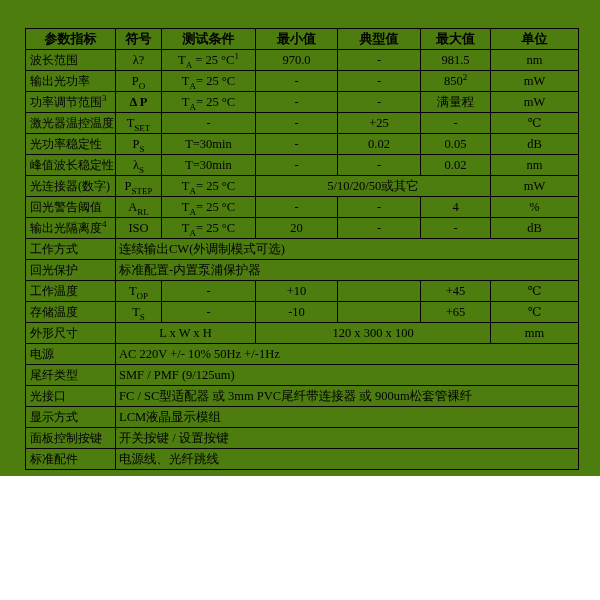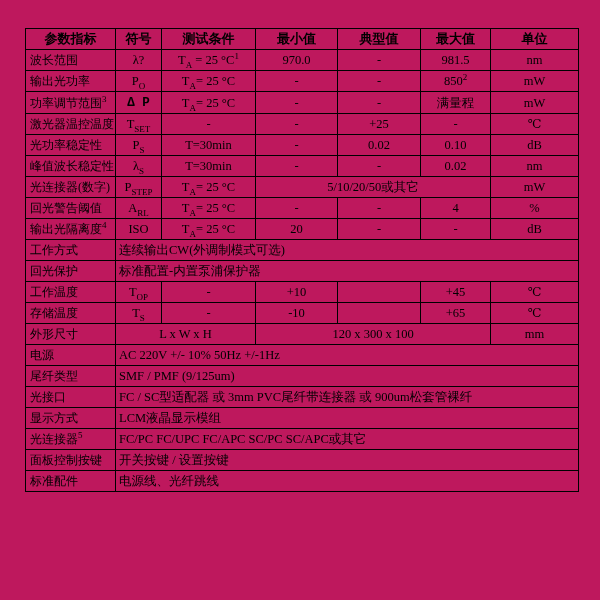--- a/index.html
+++ b/index.html
@@ -1,39 +1,39 @@
 <!DOCTYPE html>
 <html><head>
 <meta charset="utf-8">
 <style>
   html,body{margin:0;padding:0;}
   body{
     width:600px;height:600px;background:#ffffff;
     font-family:"Liberation Serif","DejaVu Serif",serif;
     color:#000;
   }
-  .page{position:relative;width:600px;height:600px;background:#be185d;}
+  .page{position:relative;width:600px;height:476px;background:#4d7c0f;}
   table.spec{
     position:absolute;left:25px;top:28px;
     border-collapse:collapse;table-layout:fixed;width:553px;
   }
   th,td{
     border:1px solid #000;
     height:20px;line-height:20px;
     padding:0 3px;
     overflow:hidden;white-space:nowrap;
     font-size:12.5px;
   }
   th{font-weight:bold;text-align:center;font-size:13px;}
   td.ac{text-align:center;}
   td.al{text-align:left;}
   td.c0{font-size:12px;padding-left:4px;}
   sub{font-size:9px;line-height:0;}
   sup{font-size:9px;line-height:0;}
-  b{font-weight:bold;font-family:Liberation Mono, monospace;}
+  b{font-weight:bold;}
 </style>
 </head>
 <body>
 
 <div class="page">
   <table class="spec">
     <colgroup>
         <col style="width: 90px;">
         <col style="width: 46px;">
         <col style="width: 94px;">
@@ -89,21 +89,21 @@
           <td class="ac">+25</td>
           <td class="ac">-</td>
           <td class="ac">℃</td>
         </tr>
         <tr>
           <td class="al c0">光功率稳定性</td>
           <td class="ac">P<sub>S</sub></td>
           <td class="ac">T=30min</td>
           <td class="ac">-</td>
           <td class="ac">0.02</td>
-          <td class="ac">0.10</td>
+          <td class="ac">0.05</td>
           <td class="ac">dB</td>
         </tr>
         <tr>
           <td class="al c0">峰值波长稳定性</td>
           <td class="ac">λ<sub>S</sub></td>
           <td class="ac">T=30min</td>
           <td class="ac">-</td>
           <td class="ac">-</td>
           <td class="ac">0.02</td>
           <td class="ac">nm</td>
@@ -175,24 +175,20 @@
         </tr>
         <tr>
           <td class="al c0">光接口</td>
           <td colspan="6" class="al">FC / SC型适配器 或 3mm PVC尾纤带连接器 或 900um松套管裸纤</td>
         </tr>
         <tr>
           <td class="al c0">显示方式</td>
           <td colspan="6" class="al">LCM液晶显示模组</td>
         </tr>
         <tr>
-          <td class="al c0">光连接器<sup>5</sup></td>
-          <td colspan="6" class="al">FC/PC FC/UPC FC/APC SC/PC SC/APC或其它</td>
-        </tr>
-        <tr>
           <td class="al c0">面板控制按键</td>
           <td colspan="6" class="al">开关按键 / 设置按键</td>
         </tr>
         <tr>
           <td class="al c0">标准配件</td>
           <td colspan="6" class="al">电源线、光纤跳线</td>
         </tr>
       </tbody>
   </table>
 </div>

